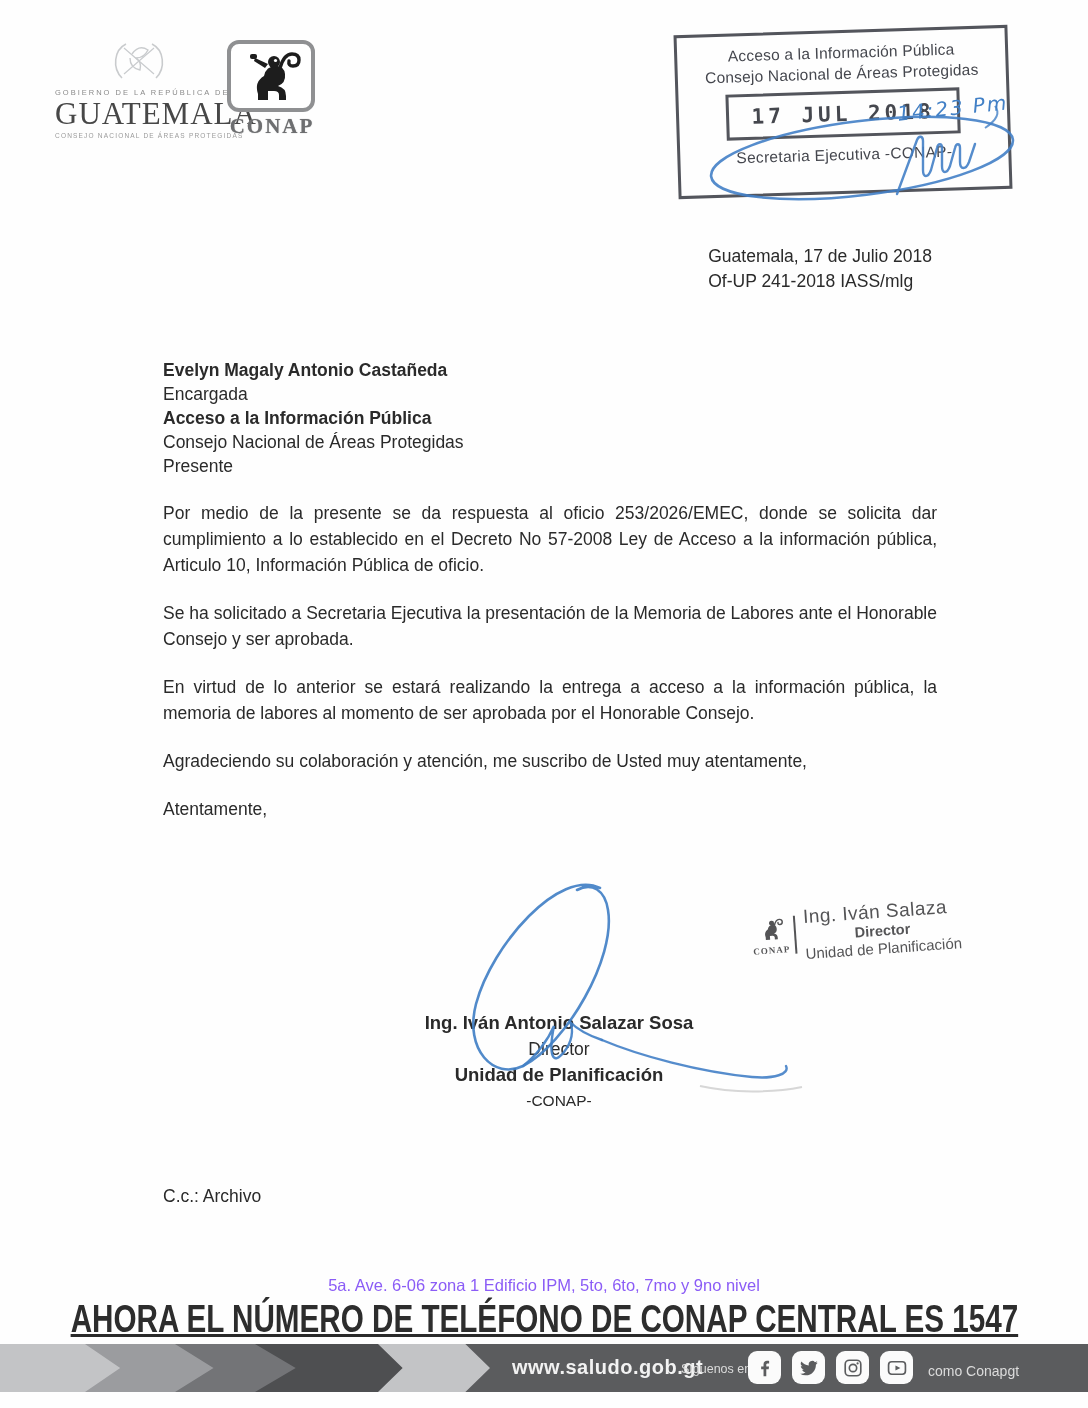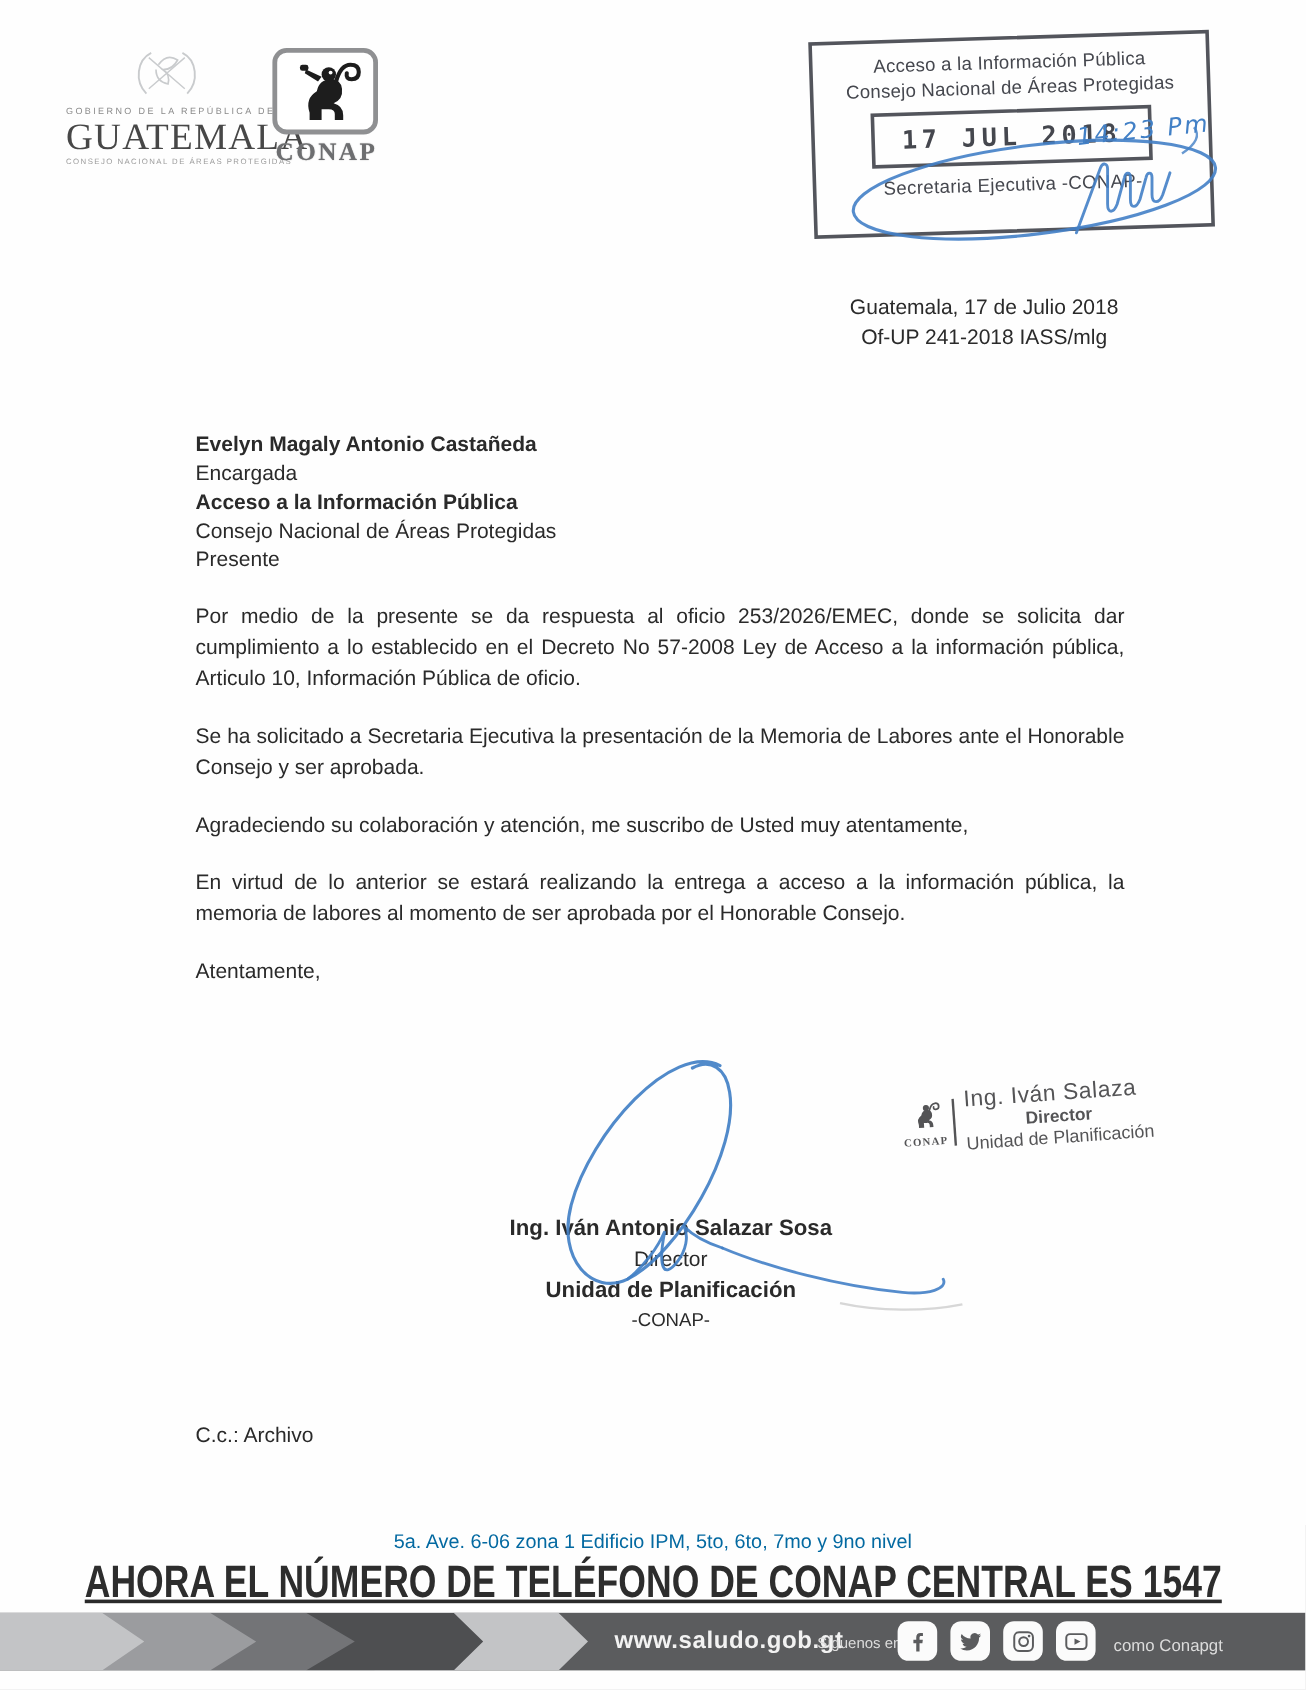--- a/index.html
+++ b/index.html
@@ -32,21 +32,21 @@
     padding:8px 22px; font-family:"DejaVu Sans Mono", monospace;
     font-size:21px; letter-spacing:4px; font-weight:bold;
   }
   .stamp-bottom { font-size:15.5px; margin-top:9px; letter-spacing:.3px; }
   .hand-time {
     position:absolute; left:897px; top:96px; color:#4280c6; z-index:3;
     font-family:"DejaVu Sans", sans-serif; font-style:italic; font-size:20px;
     transform:rotate(-6deg); letter-spacing:2px; white-space:nowrap;
   }
   
-  .dateline { position:absolute; right:156px; top:244px; text-align:center; font-size:17.5px; line-height:25px; }
+  .dateline { position:absolute; right:156px; top:244px; text-align:left; font-size:17.5px; line-height:25px; }
   
   .recipient { position:absolute; left:163px; top:358px; font-size:17.5px; line-height:24px; }
   .b { font-weight:bold; }
   
   .letter-body { position:absolute; left:163px; top:500px; width:774px; font-size:17.5px; line-height:26px; }
   .letter-body p { text-align:justify; margin-bottom:22px; }
   .closing { text-align:left; }
   
   .dir-stamp { position:absolute; left:752px; top:902px; width:250px; transform:rotate(-4deg); color:#3d3d3f; opacity:.88; z-index:2; display:flex; align-items:center; gap:8px; }
   .dir-stamp-logo { text-align:center; flex:0 0 auto; border-right:2px solid #3d3d3f; padding-right:5px; }
@@ -56,21 +56,21 @@
   .ds2 { font-size:14.5px; font-weight:bold; text-align:center; margin-top:2px; }
   .ds3 { font-size:15px; margin-top:2px; }
   
   .sig-block { position:absolute; left:294px; top:1010px; width:530px; text-align:center; line-height:26px; }
   .sig-name { font-weight:bold; font-size:18.5px; }
   .sig-title { font-size:17.5px; }
   .sig-unit { font-weight:bold; font-size:18.5px; }
   .sig-org { font-size:15.5px; }
   
   .cc { position:absolute; left:163px; top:1186px; font-size:17.5px; }
-  .address { position:absolute; left:0; top:1276px; width:100%; text-align:center; font-size:16.5px; color:#0369a1; }
+  .address { position:absolute; left:0; top:1276px; width:100%; text-align:center; font-size:16.5px; color:#8b5cf6; }
   .phone-banner { position:absolute; left:0; top:1298px; width:100%; display:flex; justify-content:center;text-decoration:underline; }
   .phone-banner span { display:inline-block; font-weight:bold; font-size:38px; color:#2d2d2d; white-space:nowrap; transform:scaleX(.78); letter-spacing:0; }
   .bottom-bar { position:absolute; left:0; top:1344px; width:1088px; height:48px; background:#5b5c5e; overflow:hidden; }
   .chev-base { position:absolute; left:0; top:0; width:400px; height:48px; background:#c3c4c6; }
   .chev { position:absolute; top:0; height:48px; clip-path:polygon(0 0,78% 0,100% 50%,78% 100%,0 100%,22% 50%); }
   .chev1 { left:85px;  width:160px; background:#9b9c9f; }
   .chev2 { left:175px; width:175px; background:#737477; }
   .chev3 { left:255px; width:185px; background:#4e4f51; }
   .chev4 { left:378px; width:112px; background:#c3c4c6; }
   .bar-site { position:absolute; left:512px; top:12px; font-weight:bold; font-size:20px; color:#f2f2f2; letter-spacing:.5px; }
@@ -136,22 +136,22 @@
     <div class="b">Evelyn Magaly Antonio Castañeda</div>
     <div>Encargada</div>
     <div class="b">Acceso a la Información Pública</div>
     <div>Consejo Nacional de Áreas Protegidas</div>
     <div>Presente</div>
   </div>
 
   <div class="letter-body">
     <p>Por medio de la presente se da respuesta al oficio 253/2026/EMEC, donde se solicita dar cumplimiento a lo establecido en el Decreto No 57-2008 Ley de Acceso a la información pública, Articulo 10, Información Pública de oficio.</p>
     <p>Se ha solicitado a Secretaria Ejecutiva la presentación de la Memoria de Labores ante el Honorable Consejo y ser aprobada.</p>
+    <p>En virtud de lo anterior se estará realizando la entrega a acceso a la información pública, la memoria de labores al momento de ser aprobada por el Honorable Consejo.</p>
     <p>Agradeciendo su colaboración y atención, me suscribo de Usted muy atentamente,</p>
-    <p>En virtud de lo anterior se estará realizando la entrega a acceso a la información pública, la memoria de labores al momento de ser aprobada por el Honorable Consejo.</p>
     <p class="closing">Atentamente,</p>
   </div>
 
   <div class="dir-stamp">
     <div class="dir-stamp-logo">
       <svg width="30" height="24" viewBox="0 0 66 56">
         <g fill="#3d3d3f" stroke="none">
           <path d="M20 46 q-4 -12 6 -18 q2 -10 12 -10 q8 0 9 8 q1 9 -7 12 q8 2 8 10 l0 4 l-7 0 l0 -5 q0 -4 -5 -4 l-6 0 l0 9 l-10 0 z"></path>
           <circle cx="36" cy="14" r="6"></circle>
         </g>

